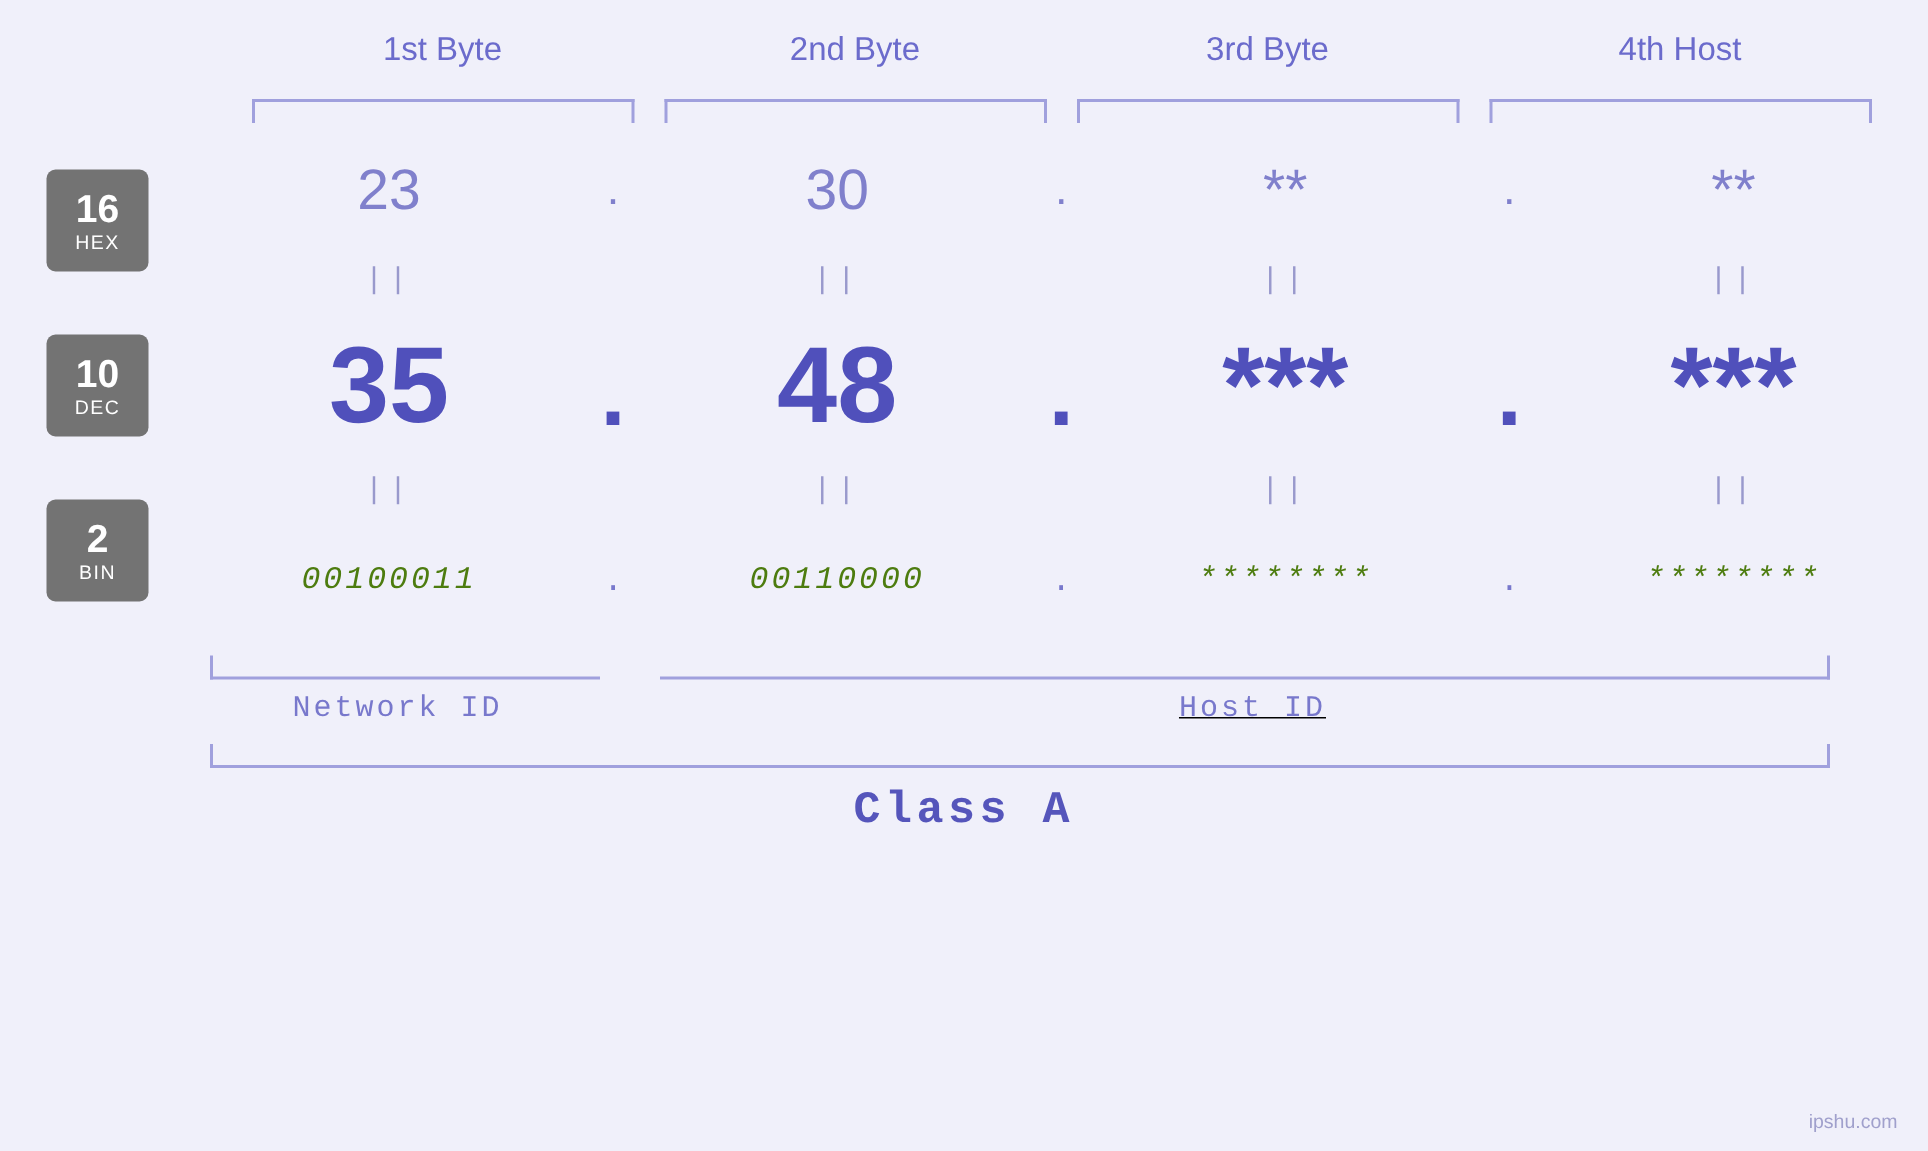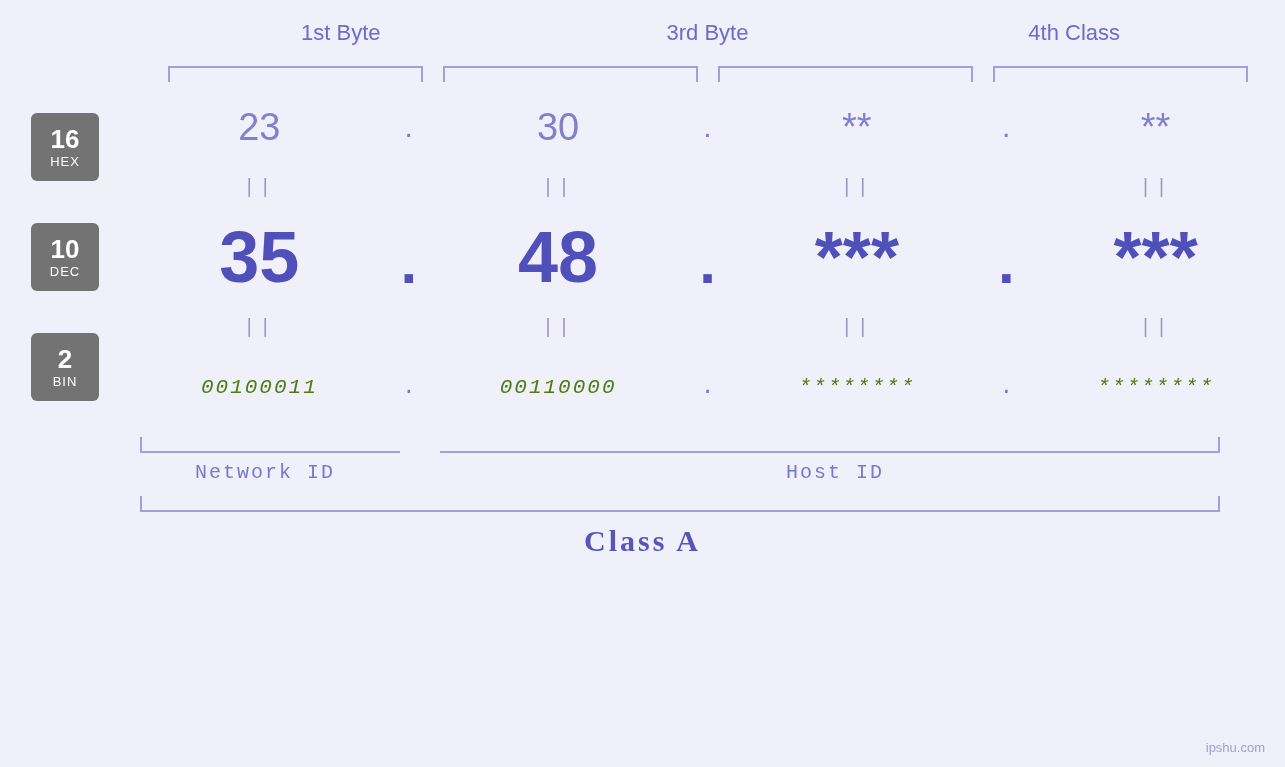--- a/index.html
+++ b/index.html
@@ -196,21 +196,21 @@
     .sep-lines {
       color: #9999cc;
       font-size: 20px;
       letter-spacing: 4px;
     }
 
     .class-label {
       text-align: center;
       color: #5555bb;
       font-size: 30px;
-      font-family: Liberation Serif, serif;
+      font-family: Liberation Mono, monospace;
       letter-spacing: 3px;
       margin-top: 12px;
       font-weight: bold;
     }
 
     .watermark {
       position: absolute;
       bottom: 12px;
       right: 20px;
       color: #a0a0cc;
@@ -223,22 +223,23 @@
       width: 1285px;
     }
   </style>
 </head>
 <body>
 
 <div class="main-container">
 
   <div class="byte-headers">
     <div class="byte-header">1st Byte</div>
+    <div class="byte-header">2nd Byte</div>
     <div class="byte-header">3rd Byte</div>
-    <div class="byte-header">4th Class</div>
+    <div class="byte-header">4th Host</div>
   </div>
 
   <div class="bracket-row">
     <div class="bracket">
         <div class="bracket-right"></div>
       </div>
     <div class="bracket">
         <div class="bracket-right"></div>
       </div>
     <div class="bracket">
@@ -394,21 +395,21 @@
         <div style="position:absolute; left:0; right:10px; bottom:0; height:2px; background:#a0a0dd;"></div>
         <div style="position:absolute; right:10px; bottom:0; top:0; width:2px; background:#a0a0dd;"></div>
       </div>
     </div>
 
     <div style="display:flex; margin-left:130px; width:1100px; margin-top:8px;">
       <div style="width:270px; text-align:center;">
         <span style="color:#7878cc; font-size:20px; font-family:Liberation Mono, monospace; letter-spacing:2px;">Network ID</span>
       </div>
       <div style="width:40px;"></div>
-      <div style="flex:1; text-align:center;">
+      <div style="flex:1; text-align:center;text-decoration:underline;">
         <span style="color:#7878cc; font-size:20px; font-family:'Courier New',monospace; letter-spacing:2px;">Host ID</span>
       </div>
     </div>
 
     <div style="display:flex; margin-left:130px; width:1100px; margin-top:12px;">
       <div style="flex:1; height:16px; position:relative;">
         <div style="position:absolute; left:10px; right:10px; bottom:0; height:2px; background:#a0a0dd;"></div>
         <div style="position:absolute; left:10px; bottom:0; top:0; width:2px; background:#a0a0dd;"></div>
         <div style="position:absolute; right:10px; bottom:0; top:0; width:2px; background:#a0a0dd;"></div>
       </div>

